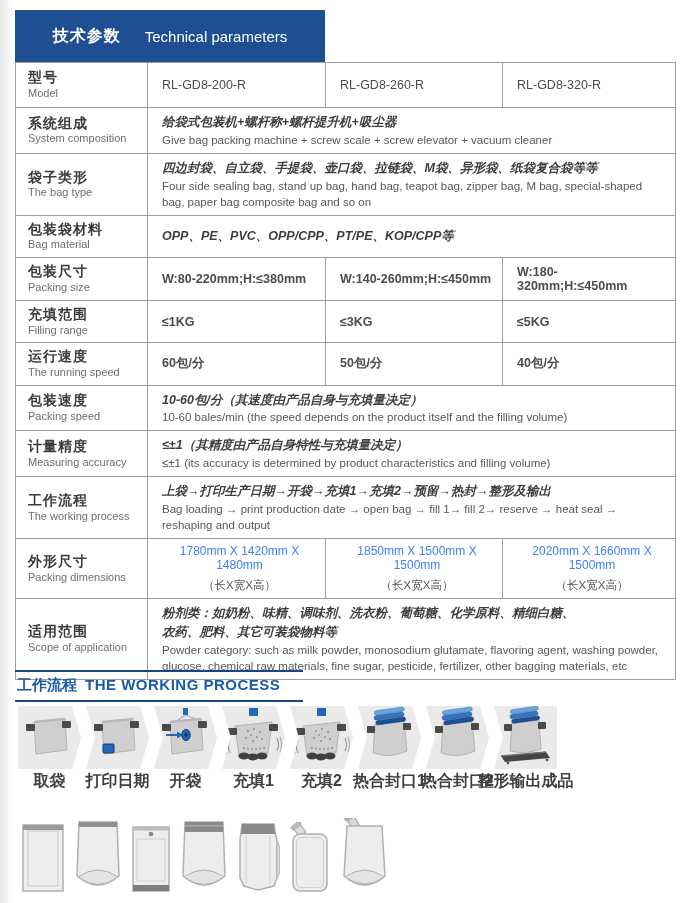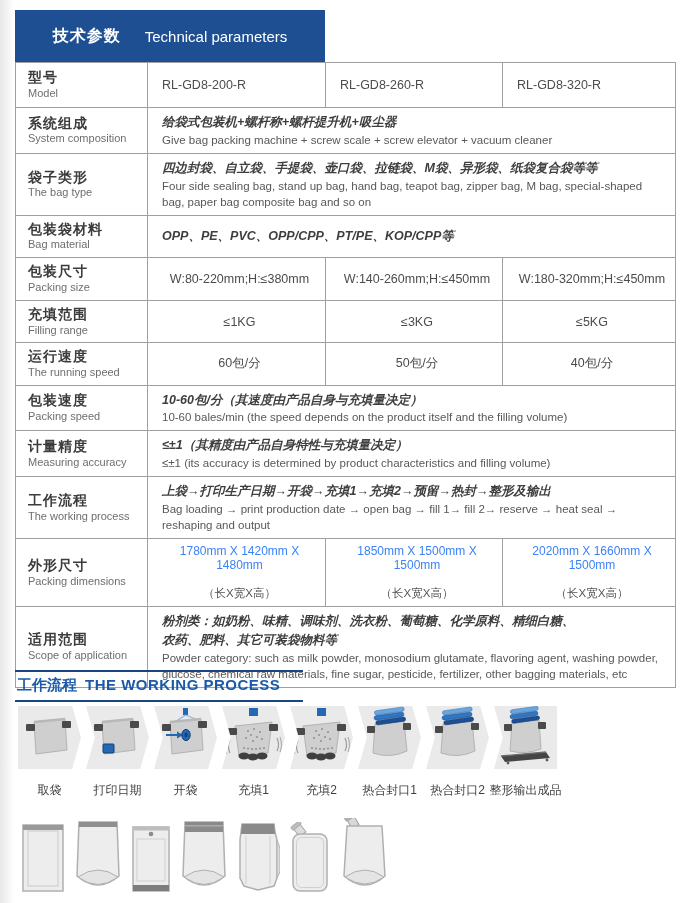--- a/index.html
+++ b/index.html
@@ -16,47 +16,47 @@
 
   
   table.params { position:absolute; left:15px; top:62px; width:660px;
     border-collapse:collapse; table-layout:fixed; }
   table.params td { border:1px solid #9f9f9f; vertical-align:middle; }
   col.c-label { width:132px; } col.c1 { width:178px; } col.c2 { width:177px; } col.c3 { width:173px; }
   td.lab { padding:5px 4px 5px 12px; }
   td.lab .lz { font-size:14px; font-weight:bold; color:#3c3c3c; letter-spacing:1px; line-height:1.25; }
   td.lab .le { font-size:11px; color:#6e6e6e; line-height:1.25; }
   td.val { padding:5px 8px 5px 14px; font-size:12.5px; color:#4c4c4c; }
-  td.val.bold { font-weight:normal;text-align:center; }
+  td.val.bold { font-weight:bold; }
   td.mrg { padding:5px 10px 5px 14px; }
   .cl-zh { font-size:12.5px; font-weight:bold; color:#3e3e3e; line-height:1.5;font-style:italic; }
   .cl-en { font-size:11.5px; color:#585858; line-height:1.4; }
   .dimw { text-align:center; }
   .dims { font-size:12px; color:#3b82f6; }
-  .dimn { font-size:11.5px; color:#555; margin-top:14px; }
+  .dimn { font-size:11.5px; color:#555; margin-top:6px; }
   tr.r0{height:45px} tr.r1{height:43px} tr.r2{height:52px} tr.r3{height:38px}
   tr.r4{height:43px} tr.r5{height:40px} tr.r6{height:41px} tr.r7{height:45px}
   tr.r8{height:45px} tr.r9{height:35px} tr.r10{height:59px} tr.r11{height:46px} tr.r12{height:68px}
 
   
   .wp-head { position:absolute; left:15px; top:670px; width:288px;
     border-top:2px solid #16477f; border-bottom:2px solid #16477f;
     padding:4px 0 5px 2px; color:#1a5aa8; display:flex; gap:8px; align-items:baseline; }
   .wp-head .zh { font-size:15px; font-weight:bold; }
   .wp-head .en { font-size:15px; font-weight:bold; letter-spacing:.5px; }
 
   
   .pstrip { position:absolute; left:18px; top:706px; display:flex; }
   .pstep { width:63px; margin-right:5px; display:flex; flex-direction:column; align-items:center; }
   .tile { width:63px; height:63px; background:#eaeaea; border-radius:6px; position:relative; }
   .tile.mid  { border-radius:0; clip-path:polygon(0 0,86% 0,100% 50%,86% 100%,0 100%,14% 50%); }
   .tile.first{ border-radius:0; clip-path:polygon(0 0,86% 0,100% 50%,86% 100%,0 100%); }
   .tile.last { border-radius:0; clip-path:polygon(0 0,100% 0,100% 100%,0 100%,14% 50%); }
   .tile svg { position:absolute; left:0; top:0; }
-  .plabel { margin-top:13px; font-size:12px; font-weight:normal; color:#3f3f3f; white-space:nowrap; }
+  .plabel { margin-top:2px; font-size:16px; font-weight:bold; color:#3f3f3f; white-space:nowrap; }
 
   
   .bags { position:absolute; left:20px; top:818px; display:flex; align-items:flex-end; gap:9px; }
 </style>
 </head>
 <body>
 
 <div class="page-shadow"></div>
 
 <div class="banner">

